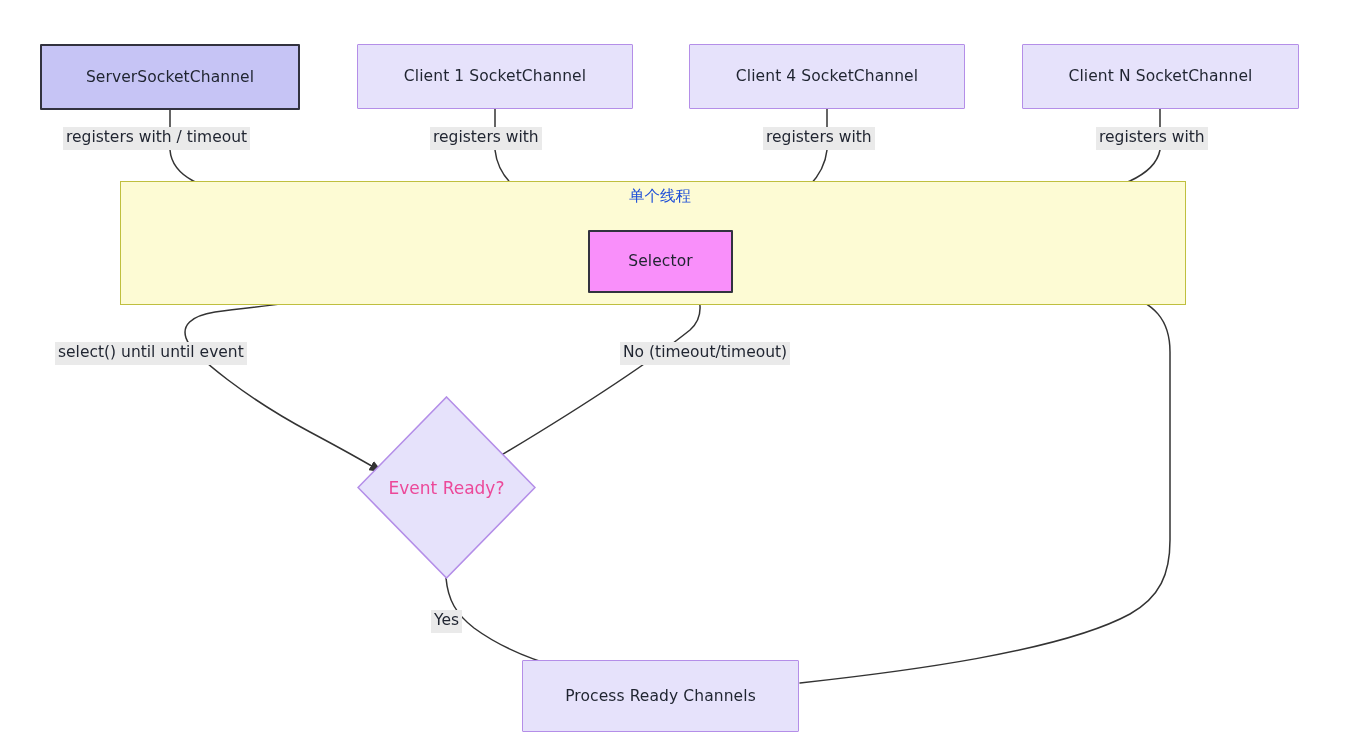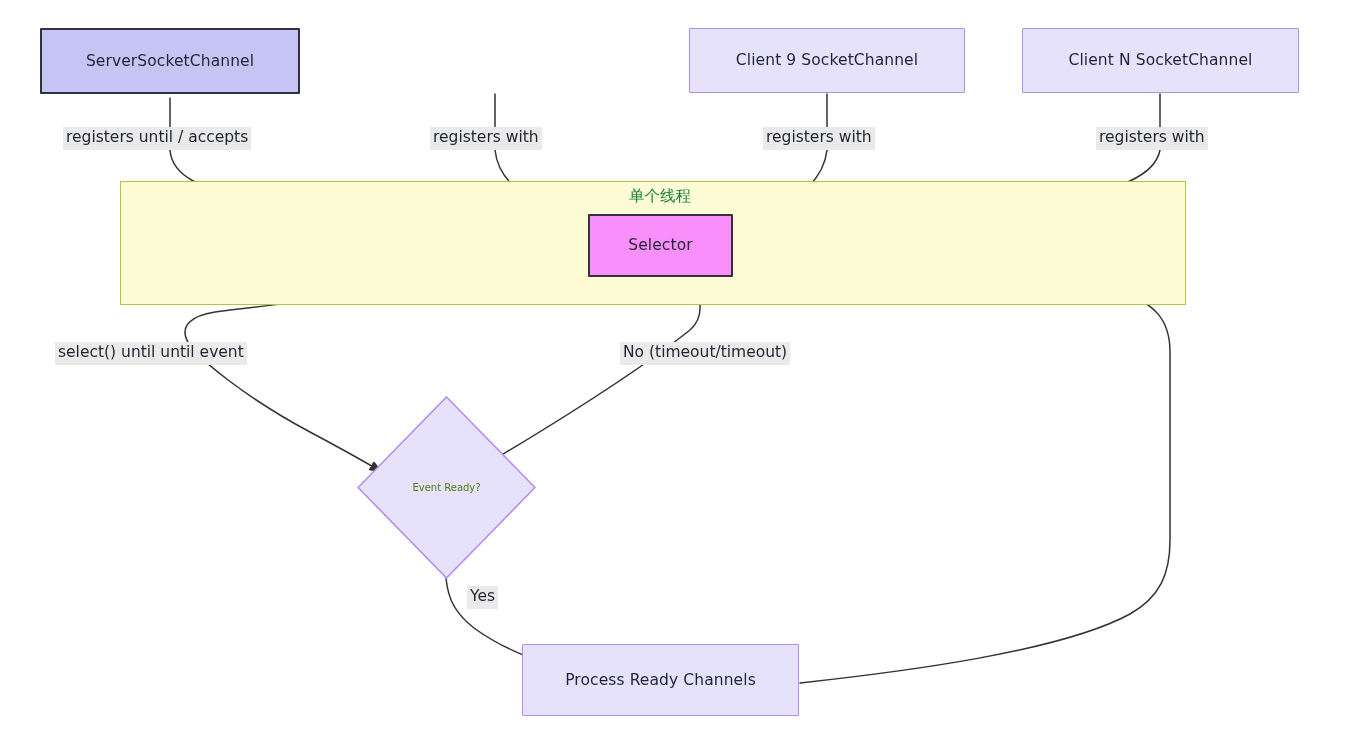--- a/index.html
+++ b/index.html
@@ -33,20 +33,21 @@
     justify-content: center;
     text-align: center;
     font-size: 15.5px;
     color: #1f2430;
     letter-spacing: 0.1px;
     line-height: 1.2;
     z-index: 3;
   }
   .node-rect {
     border-radius: 1px;
+    margin-top: 16px;
   }
   
   .node-server {
     background: #c6c4f5;
     border: 2.5px solid #32323f;
   }
   
   .node-client {
     background: #e6e2fb;
     border: 1.4px solid #b48ee8;
@@ -65,21 +66,21 @@
   .subgraph {
     position: absolute;
     box-sizing: border-box;
     background: #fdfbd4;
     border: 1.3px solid #bfbf3f;
     z-index: 1;
   }
   .subgraph-title {
     position: absolute;
     font-size: 15.5px;
-    color: #15803d;
+    color: #1d4ed8;
     z-index: 4;
     white-space: nowrap;
     text-align: center;
   }
   
   .node-diamond {
     position: absolute;
     z-index: 3;
   }
   .diamond-shape {
@@ -89,22 +90,22 @@
   }
   .diamond-label {
     position: absolute;
     left: 0;
     top: 0;
     width: 100%;
     height: 100%;
     display: flex;
     align-items: center;
     justify-content: center;
-    font-size: 10px;
-    color: #4d7c0f;
+    font-size: 17px;
+    color: #ec4899;
     white-space: nowrap;
   }
   
   .edge-label {
     position: absolute;
     background: #eaeaea;
     color: #1f2430;
     font-size: 15.5px;
     padding: 2px 3px 3px 3px;
     white-space: nowrap;
@@ -143,23 +144,26 @@
       <path d="M446,578 C448,600 456,614 474,628 C504,650 540,662 562,668" marker-end="url(#arrowhead)"></path>
       
       <path d="M800,683 C900,672 1060,652 1130,614 C1160,597 1170,574 1170,540 L1170,352 C1170,320 1155,303 1120,292 C1020,266 840,258 740,262" marker-end="url(#arrowhead)"></path>
     </g>
   </svg>
 
   <div class="node node-rect node-server" style="left:40px; top:28px; width:260px; height:66px;">
     <span>ServerSocketChannel</span>
   </div>
 
+  <div class="node node-rect node-client" style="left:357px; top:28px; width:276px; height:65px;">
+    <span>Client 1 SocketChannel</span>
+  </div>
 
   <div class="node node-rect node-client" style="left:689px; top:28px; width:276px; height:65px;">
-    <span>Client 9 SocketChannel</span>
+    <span>Client 4 SocketChannel</span>
   </div>
 
   <div class="node node-rect node-selector" style="left:588px; top:214px; width:145px; height:63px;">
     <span>Selector</span>
   </div>
 
   <div class="node node-rect node-client" style="left:1022px; top:28px; width:277px; height:65px;">
     <span>Client N SocketChannel</span>
   </div>
 
@@ -167,27 +171,27 @@
     <svg class="diamond-shape" width="179" height="183" viewBox="0 0 179 183" xmlns="http://www.w3.org/2000/svg">
       <polygon points="89.5,1 178,91.5 89.5,182 1,91.5" fill="#e6e2fb" stroke="#b48ee8" stroke-width="1.6"></polygon>
     </svg>
     <div class="diamond-label">Event Ready?</div>
   </div>
 
   <div class="node node-rect node-process" style="left:522px; top:644px; width:277px; height:72px;">
     <span>Process Ready Channels</span>
   </div>
 
-  <div class="edge-label" style="left:63px; top:127px;">registers until / accepts</div>
+  <div class="edge-label" style="left:63px; top:127px;">registers with / timeout</div>
 
   <div class="edge-label" style="left:430px; top:127px;">registers with</div>
 
   <div class="edge-label" style="left:763px; top:127px;">registers with</div>
 
   <div class="edge-label" style="left:1096px; top:127px;">registers with</div>
 
   <div class="edge-label" style="left:55px; top:342px;">select() until until event</div>
 
   <div class="edge-label" style="left:620px; top:342px;">No (timeout/timeout)</div>
 
-  <div class="edge-label" style="left:431px; top:586px;margin-left:36px;">Yes</div>
+  <div class="edge-label" style="left:431px; top:610px;">Yes</div>
 
 </div>
 
 </body></html>

